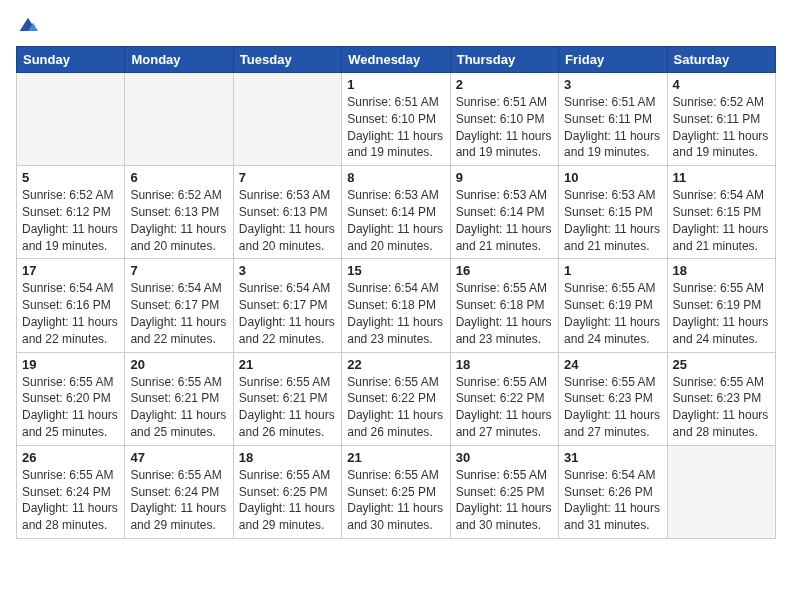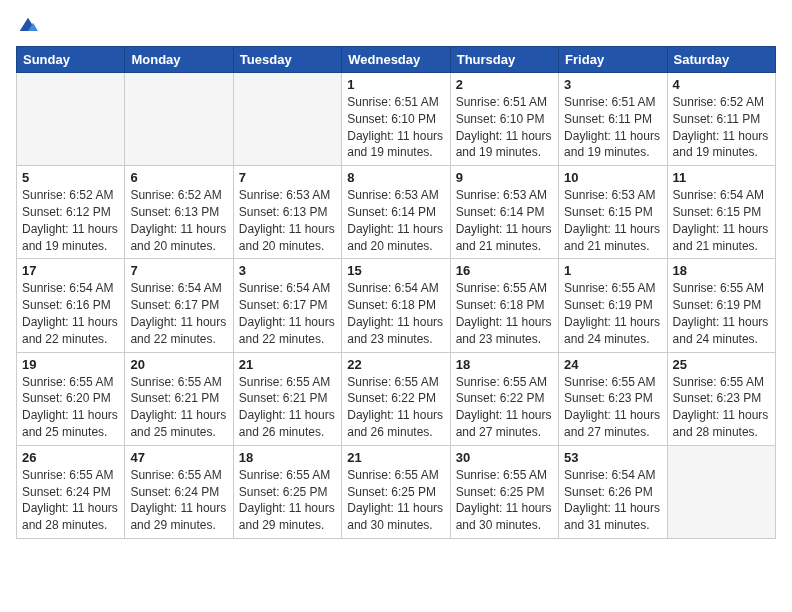--- a/index.html
+++ b/index.html
@@ -322,21 +322,21 @@
 Sunset: 6:25 PM
 Daylight: 11 hours and 30 minutes.</div>
           </td>
           <td>
             <div class="day-number">30</div>
             <div class="day-info" style="white-space: pre-line;">Sunrise: 6:55 AM
 Sunset: 6:25 PM
 Daylight: 11 hours and 30 minutes.</div>
           </td>
           <td>
-            <div class="day-number">53</div>
+            <div class="day-number">31</div>
             <div class="day-info" style="white-space: pre-line;">Sunrise: 6:54 AM
 Sunset: 6:26 PM
 Daylight: 11 hours and 31 minutes.</div>
           </td>
           <td class="empty"></td>
         </tr>
       </tbody>
   </table>
 </div>
 

